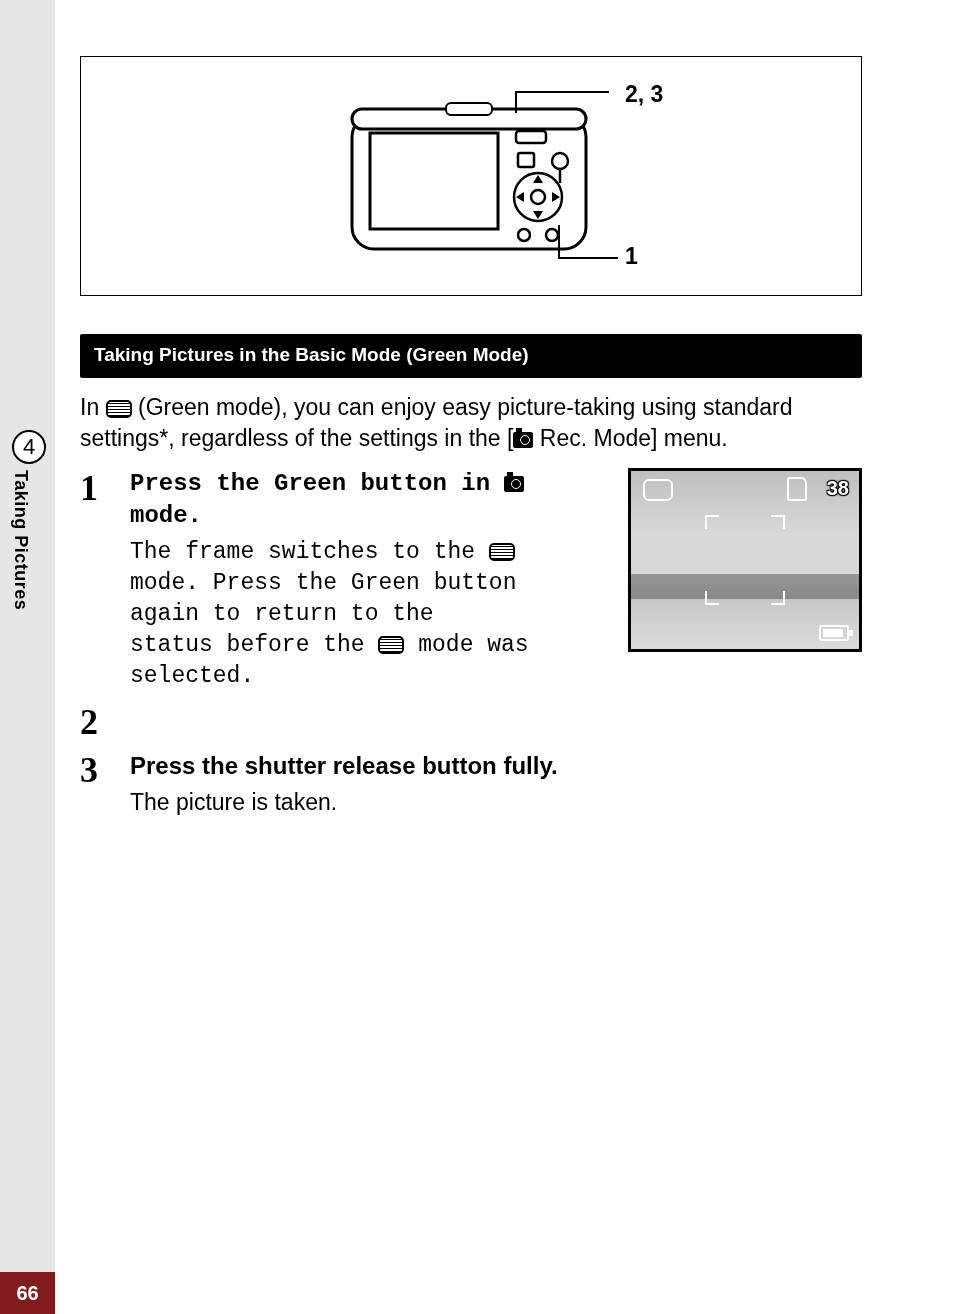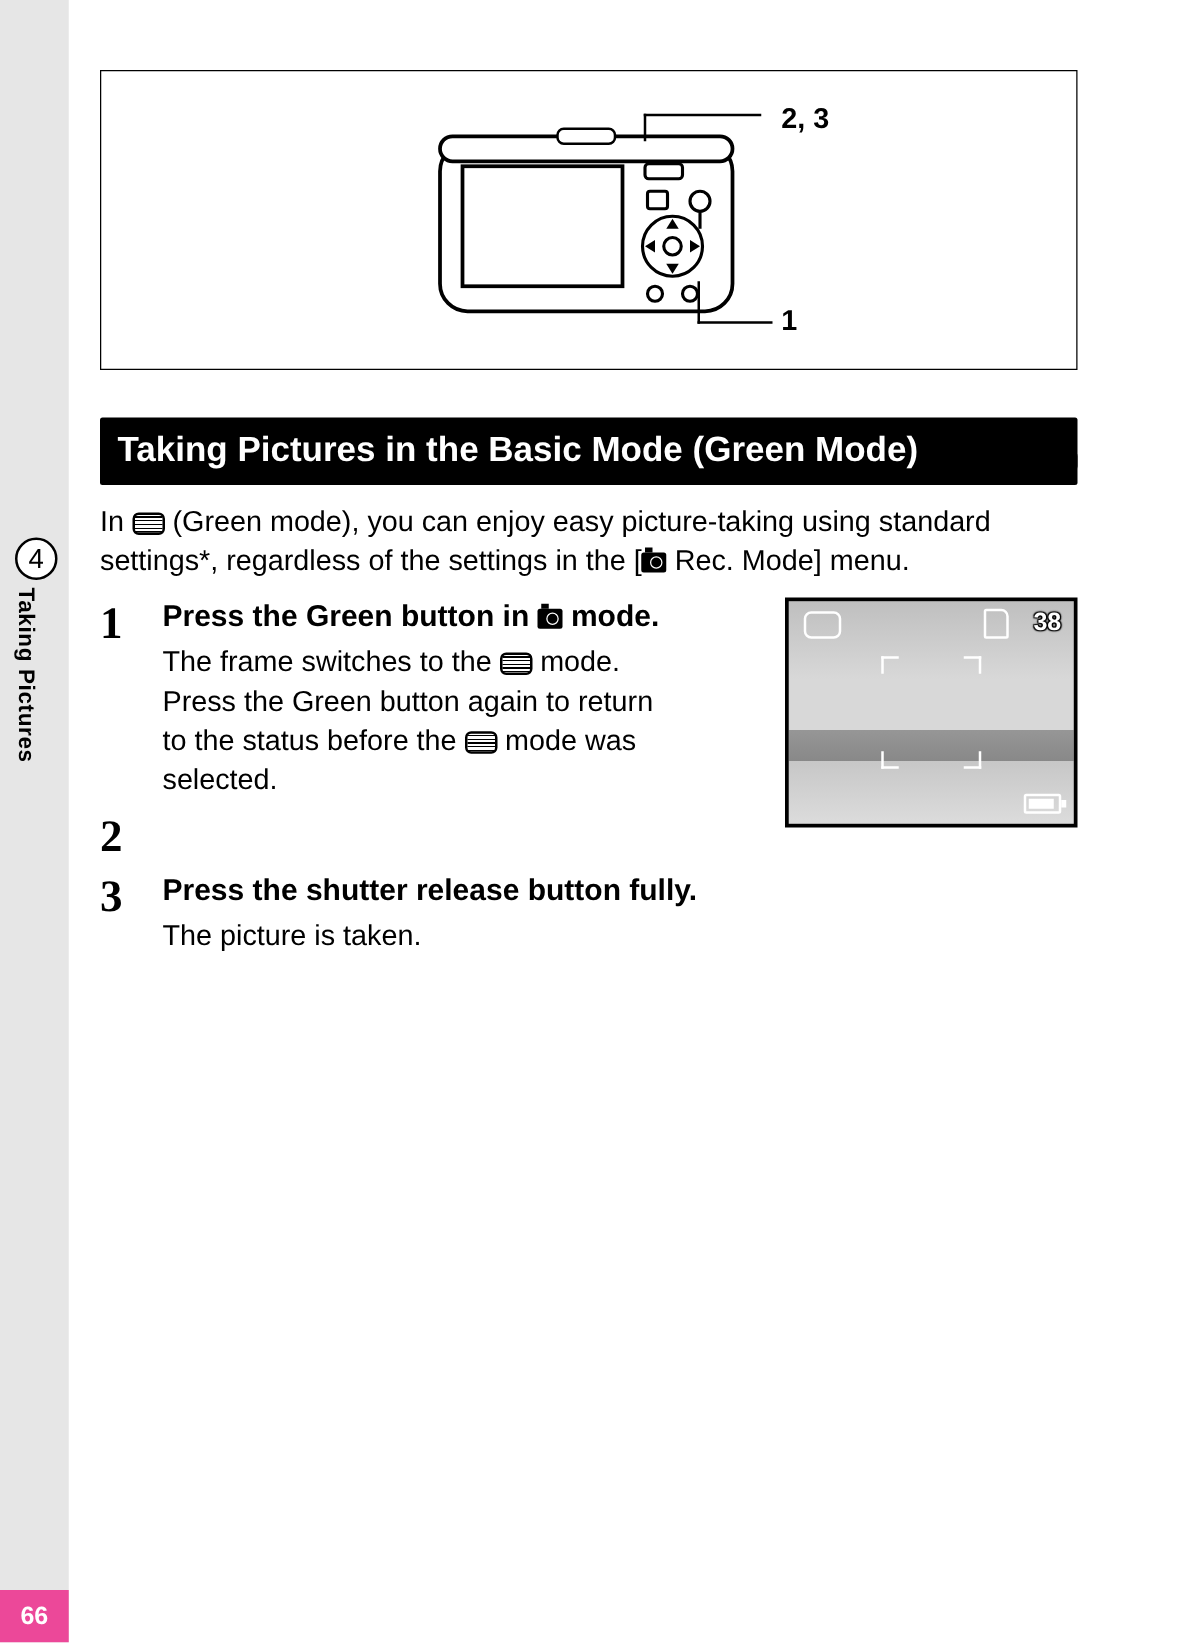--- a/index.html
+++ b/index.html
@@ -18,21 +18,21 @@
     bottom: 0;
     width: 55px;
     background: #e6e6e6;
   }
   .page-number {
     position: absolute;
     left: 0;
     bottom: 0;
     width: 55px;
     height: 42px;
-    background: #ec4899;
+    background: #7f1d1d;
     color: #fff;
     text-align: center;
     font-weight: bold;
     font-size: 20px;
     line-height: 42px;
   }
   .side-tab {
     position: absolute;
     left: 10px;
     top: 430px;
@@ -138,21 +138,21 @@
     width: 26px;
     height: 18px;
     border: 2px solid #000;
     border-radius: 5px;
     vertical-align: -3px;
     background: repeating-linear-gradient(0deg, #000, #000 1px, transparent 1px, transparent 3px);
   }
   .section-title {
     background: #000;
     color: #fff;
-    font-size: 28px;
+    font-size: 19px;
     font-weight: bold;
     padding: 10px 14px 12px 14px;
     border-radius: 2px;
     margin-top: 38px;
   }
   .intro {
     font-size: 23px;
     line-height: 1.35;
     margin: 14px 0 14px 0;
   }
@@ -278,21 +278,21 @@
   .step-head {
     font-weight: bold;
     font-size: 24px;
     line-height: 1.35;
   }
   .step-desc {
     font-size: 23px;
     line-height: 1.35;
     margin-top: 4px;
   }
-  .narrow { max-width: 400px; }
+  .narrow { max-width: 400px; font-family: Liberation Mono, monospace; }
 </style>
 </head>
 <body>
 
 <div class="left-gutter"></div>
 <div class="page-number">66</div>
 
 <div class="side-tab">
   <div class="tab-num">4</div>
   <div class="tab-label">Taking Pictures</div>

